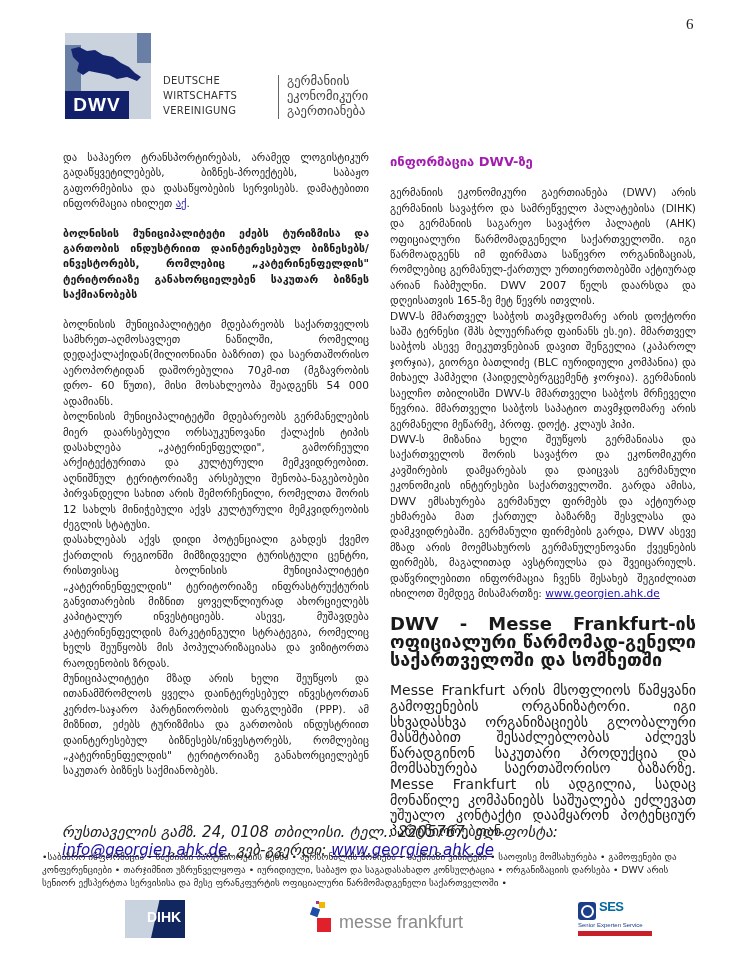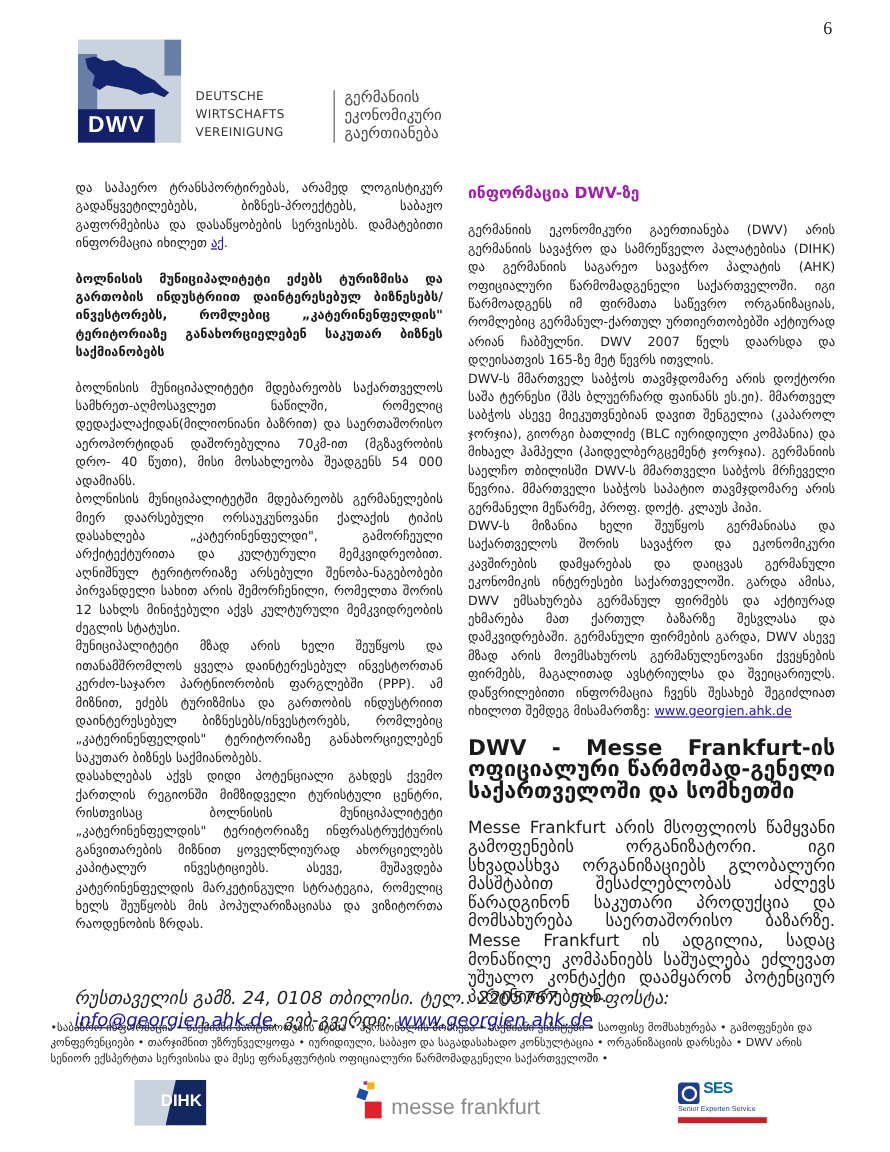--- a/index.html
+++ b/index.html
@@ -31,21 +31,21 @@
   .section-title-red { color: #a21caf; font-weight: bold; font-size: 13px; margin: 4px 0 16px 0 !important; }
   .section-title-dark { font-weight: bold; font-size: 18px; line-height: 18px; margin: 0 0 14px 0 !important; }
   .mf-para { font-size: 14px; line-height: 15.6px; }
 
   
   .footer-address { position: absolute; top: 823px; left: 62px; width: 630px; font-style: italic; font-weight: normal; font-size: 15px; color: #222; }
   .footer-address .link { color: #1a0dab; }
   .footer-services { position: absolute; top: 850px; left: 42px; width: 660px; font-size: 9.2px; line-height: 13px; color: #222; }
 
   
-  .partners { position: absolute; top: 898px; left: 0; width: 650px; height: 50px; }
+  .partners { position: absolute; top: 898px; left: 13px; width: 650px; height: 50px; }
   .dihk { position: absolute; left: 112px; top: 2px; width: 60px; height: 38px; background: #c9d3e0; overflow: hidden; }
   .dihk .dark { position: absolute; right: 0; top: 0; width: 34px; height: 38px; background: #12275f; clip-path: polygon(25% 0, 100% 0, 100% 100%, 0 100%); }
   .dihk .txt { position: absolute; left: 22px; top: 9px; font-family: "Liberation Sans", sans-serif; font-weight: bold; font-size: 14px; color: #fff; }
   .mf { position: absolute; left: 292px; top: 2px; width: 200px; height: 40px; }
   .mf .sq1 { position: absolute; left: 6px; top: 8px; width: 8px; height: 8px; background: #1f4ea8; transform: rotate(20deg); }
   .mf .sq2 { position: absolute; left: 14px; top: 2px; width: 6px; height: 6px; background: #f2b800; }
   .mf .sq3 { position: absolute; left: 11px; top: 1px; width: 3px; height: 3px; background: #b03090; }
   .mf .sq4 { position: absolute; left: 12px; top: 18px; width: 14px; height: 14px; background: #e0202a; }
   .mf .word { position: absolute; left: 34px; top: 12px; font-family: "Liberation Sans", sans-serif; font-size: 18px; color: #8a8a8a; }
   .ses { position: absolute; left: 565px; top: 4px; width: 76px; height: 40px; }
@@ -83,24 +83,24 @@
 </div>
 
 <div class="col col-left">
   <p>
     <span>და საჰაერო ტრანსპორტირებას, არამედ ლოგისტიკურ გადაწყვეტილებებს, ბიზნეს-პროექტებს, საბაჟო გაფორმებისა და დასაწყობების სერვისებს. დამატებითი ინფორმაცია იხილეთ</span>
     <span class="link">აქ</span><span>.</span>
   </p>
   <div class="gap"></div>
   <p class="bold">ბოლნისის მუნიციპალიტეტი ეძებს ტურიზმისა და გართობის ინდუსტრიით დაინტერესებულ ბიზნესებს/ინვესტორებს, რომლებიც „კატერინენფელდის" ტერიტორიაზე განახორციელებენ საკუთარ ბიზნეს საქმიანობებს</p>
   <div class="gap"></div>
-  <p>ბოლნისის მუნიციპალიტეტი მდებარეობს საქართველოს სამხრეთ-აღმოსავლეთ ნაწილში, რომელიც დედაქალაქიდან(მილიონიანი ბაზრით) და საერთაშორისო აეროპორტიდან დაშორებულია 70კმ-ით (მგზავრობის დრო- 40 წუთი), მისი მოსახლეობა შეადგენს 54 000 ადამიანს.</p>
+  <p>ბოლნისის მუნიციპალიტეტი მდებარეობს საქართველოს სამხრეთ-აღმოსავლეთ ნაწილში, რომელიც დედაქალაქიდან(მილიონიანი ბაზრით) და საერთაშორისო აეროპორტიდან დაშორებულია 70კმ-ით (მგზავრობის დრო- 60 წუთი), მისი მოსახლეობა შეადგენს 54 000 ადამიანს.</p>
   <p>ბოლნისის მუნიციპალიტეტში მდებარეობს გერმანელების მიერ დაარსებული ორსაუკუნოვანი ქალაქის ტიპის დასახლება „კატერინენფელდი", გამორჩეული არქიტექტურითა და კულტურული მემკვიდრეობით. აღნიშნულ ტერიტორიაზე არსებული შენობა-ნაგებობები პირვანდელი სახით არის შემორჩენილი, რომელთა შორის 12 სახლს მინიჭებული აქვს კულტურული მემკვიდრეობის ძეგლის სტატუსი.</p>
+  <p>დასახლებას აქვს დიდი პოტენციალი გახდეს ქვემო ქართლის რეგიონში მიმზიდველი ტურისტული ცენტრი, რისთვისაც ბოლნისის მუნიციპალიტეტი „კატერინენფელდის" ტერიტორიაზე ინფრასტრუქტურის განვითარების მიზნით ყოველწლიურად ახორციელებს კაპიტალურ ინვესტიციებს. ასევე, მუშავდება კატერინენფელდის მარკეტინგული სტრატეგია, რომელიც ხელს შეუწყობს მის პოპულარიზაციასა და ვიზიტორთა რაოდენობის ზრდას.</p>
   <p>მუნიციპალიტეტი მზად არის ხელი შეუწყოს და ითანამშრომლოს ყველა დაინტერესებულ ინვესტორთან კერძო-საჯარო პარტნიორობის ფარგლებში (PPP). ამ მიზნით, ეძებს ტურიზმისა და გართობის ინდუსტრიით დაინტერესებულ ბიზნესებს/ინვესტორებს, რომლებიც „კატერინენფელდის" ტერიტორიაზე განახორციელებენ საკუთარ ბიზნეს საქმიანობებს.</p>
-  <p>დასახლებას აქვს დიდი პოტენციალი გახდეს ქვემო ქართლის რეგიონში მიმზიდველი ტურისტული ცენტრი, რისთვისაც ბოლნისის მუნიციპალიტეტი „კატერინენფელდის" ტერიტორიაზე ინფრასტრუქტურის განვითარების მიზნით ყოველწლიურად ახორციელებს კაპიტალურ ინვესტიციებს. ასევე, მუშავდება კატერინენფელდის მარკეტინგული სტრატეგია, რომელიც ხელს შეუწყობს მის პოპულარიზაციასა და ვიზიტორთა რაოდენობის ზრდას.</p>
 </div>
 
 <div class="col col-right">
   <p class="section-title-red">ინფორმაცია DWV-ზე</p>
   <p>გერმანიის ეკონომიკური გაერთიანება (DWV) არის გერმანიის სავაჭრო და სამრეწველო პალატებისა (DIHK) და გერმანიის საგარეო სავაჭრო პალატის (AHK) ოფიციალური წარმომადგენელი საქართველოში. იგი წარმოადგენს იმ ფირმათა საწევრო ორგანიზაციას, რომლებიც გერმანულ-ქართულ ურთიერთობებში აქტიურად არიან ჩაბმულნი. DWV 2007 წელს დაარსდა და დღეისათვის 165-ზე მეტ წევრს ითვლის.</p>
   <p>DWV-ს მმართველ საბჭოს თავმჯდომარე არის დოქტორი საშა ტერნესი (შპს ბლუერჩარდ ფაინანს ეს.ეი). მმართველ საბჭოს ასევე მიეკუთვნებიან დავით შენგელია (კაპაროლ ჯორჯია), გიორგი ბათლიძე (BLC იურიდიული კომპანია) და მიხაელ ჰამპელი (ჰაიდელბერგცემენტ ჯორჯია). გერმანიის საელჩო თბილისში DWV-ს მმართველი საბჭოს მრჩეველი წევრია. მმართველი საბჭოს საპატიო თავმჯდომარე არის გერმანელი მეწარმე, პროფ. დოქტ. კლაუს ჰიპი.</p>
   <p>
     <span>DWV-ს მიზანია ხელი შეუწყოს გერმანიასა და საქართველოს შორის სავაჭრო და ეკონომიკური კავშირების დამყარებას და დაიცვას გერმანული ეკონომიკის ინტერესები საქართველოში. გარდა ამისა, DWV ემსახურება გერმანულ ფირმებს და აქტიურად ეხმარება მათ ქართულ ბაზარზე შესვლასა და დამკვიდრებაში. გერმანული ფირმების გარდა, DWV ასევე მზად არის მოემსახუროს გერმანულენოვანი ქვეყნების ფირმებს, მაგალითად ავსტრიულსა და შვეიცარიულს. დაწვრილებითი ინფორმაცია ჩვენს შესახებ შეგიძლიათ იხილოთ შემდეგ მისამართზე:</span>
     <span class="link">www.georgien.ahk.de</span>
   </p>

